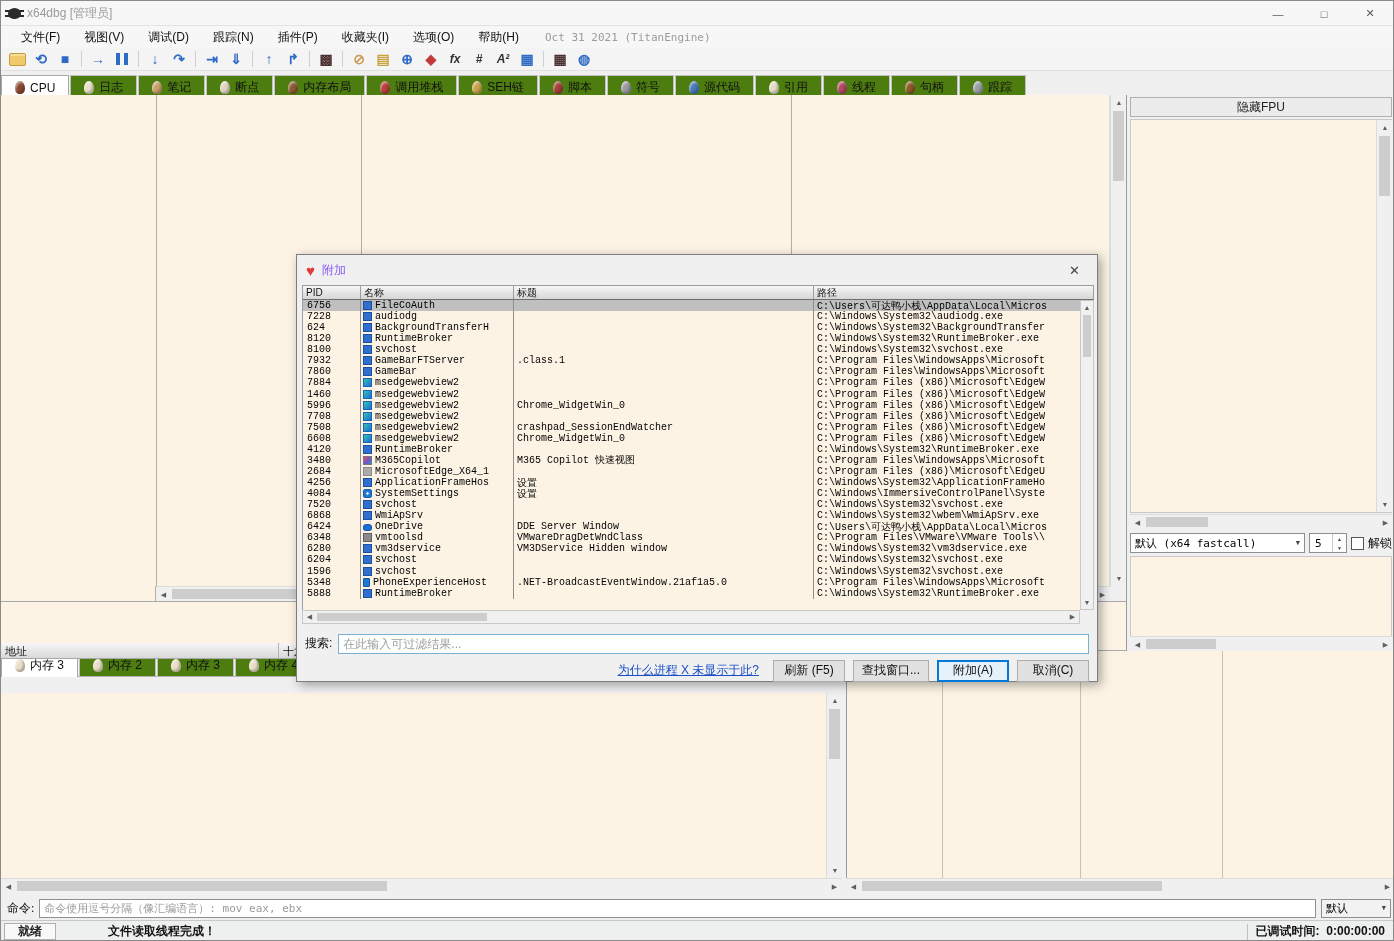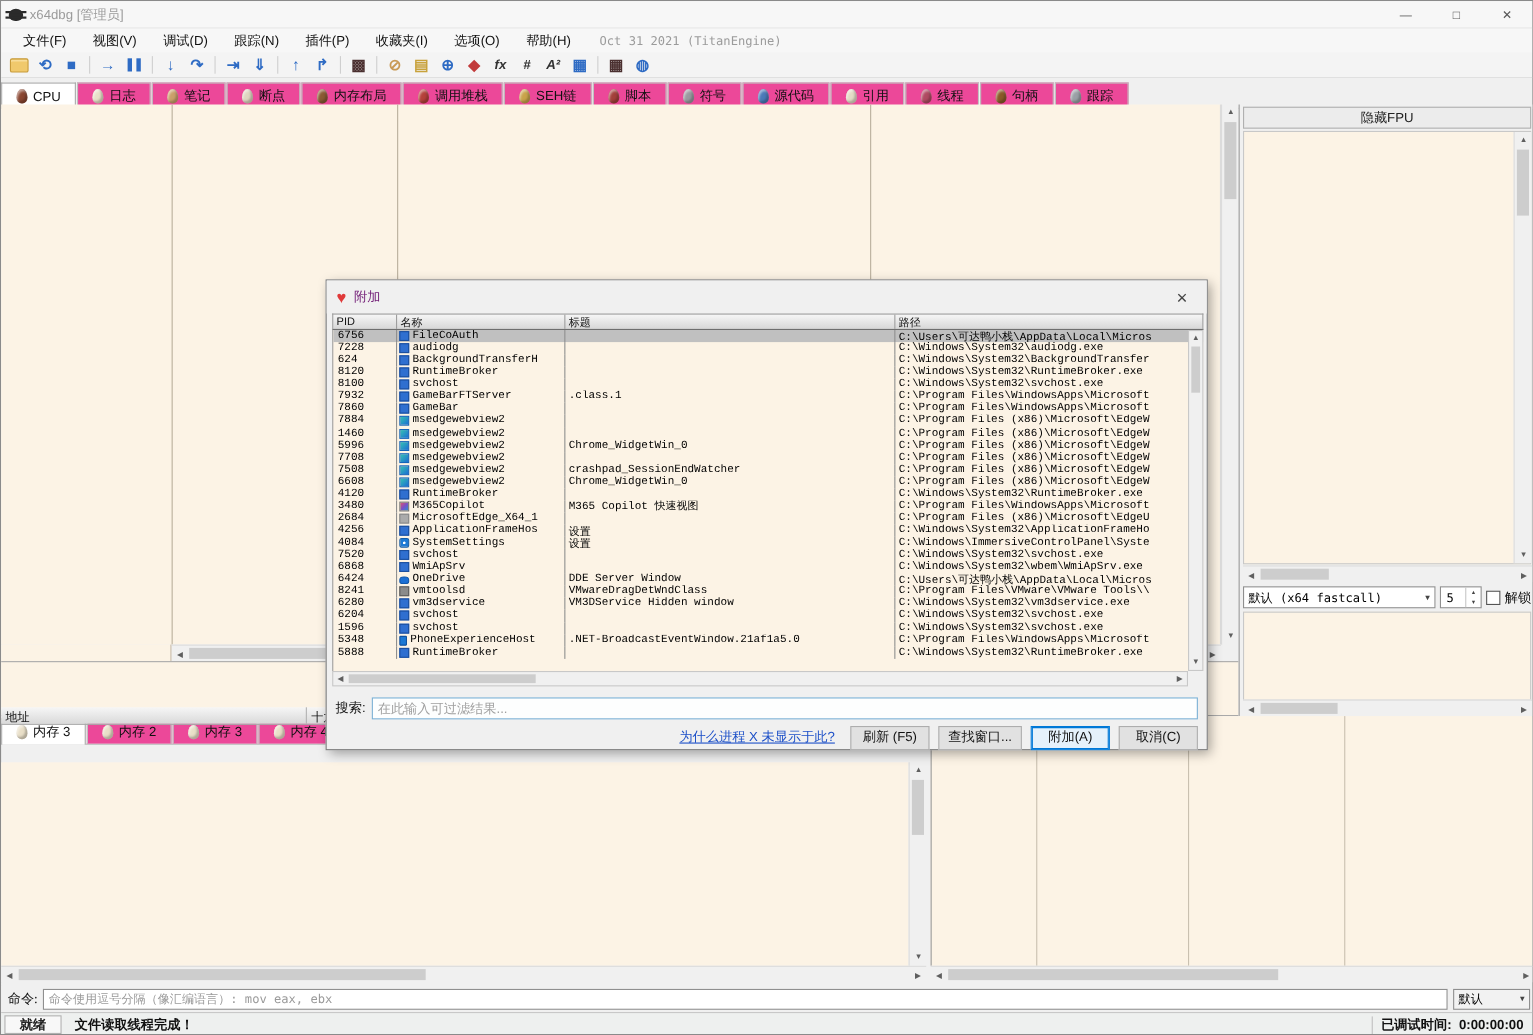--- a/index.html
+++ b/index.html
@@ -30,21 +30,21 @@
   .tool-icon[data-kind="red"]  { color:#c23b3b; }
   .tool-icon[data-kind="tan"]  { color:#c99a56; }
   .tool-icon[data-kind="text"] { color:#333; font-style:italic; font-size:12px; }
   .tool-icon[data-kind="sep"]  { width:9px; }
   .tool-icon[data-kind="sep"]::before { content:""; width:1px; height:16px; background:#cfcfcf; }
   .tool-icon[data-kind="folder"]::before { content:""; width:15px; height:11px; background:#f0c96c; border:1px solid #c79b3b; border-radius:2px; box-shadow:inset 0 2px 0 #f7dd9a; }
   .tool-icon[data-kind="pause"]::before { content:""; width:4px; height:12px; border-left:4px solid #2e6bc4; border-right:4px solid #2e6bc4; }
 
   
   .tabbar { position:absolute; left:0; top:70px; width:100%; height:28px; background:#f0f0f0; display:flex; align-items:flex-end; border-bottom:1px solid #b4b4b4; }
-  .tab { height:23px; display:flex; align-items:center; gap:5px; padding:0 13px; border:1px solid #c0c0c0; border-bottom:none; background:#ec4899; color:#111; margin-right:1px; }
+  .tab { height:23px; display:flex; align-items:center; gap:5px; padding:0 13px; border:1px solid #c0c0c0; border-bottom:none; background:#4d7c0f; color:#111; margin-right:1px; }
   .tab[data-active="true"] { background:#fff; height:24px; margin-bottom:-1px; border-color:#a8a8a8; }
   .egg { width:10px; height:13px; border-radius:50% 50% 46% 46% / 58% 58% 42% 42%; box-shadow:inset -2px -2px 2px rgba(0,0,0,.25), inset 1px 2px 2px rgba(255,255,255,.5); }
 
   
   .vscroll { position:absolute; width:16px; background:#f0f0f0; border-left:1px solid #dcdcdc; }
   .hscroll { position:absolute; height:15px; background:#f0f0f0; border-top:1px solid #dcdcdc; }
   .sb-arrow { position:absolute; color:#5f5f5f; font-size:7px; display:flex; align-items:center; justify-content:center; }
   .vscroll .sb-arrow { width:16px; height:15px; left:0; }
   .hscroll .sb-arrow { width:15px; height:15px; top:0; }
   .sb-thumb { position:absolute; background:#cdcdcd; }
@@ -90,33 +90,33 @@
   .bottom-gap { position:absolute; left:0; top:892px; width:100%; height:3px; background:#f0f0f0; }
 
   
   .cmdbar { position:absolute; left:0; top:895px; width:100%; height:24px; background:#f0f0f0; display:flex; align-items:center; padding:0 2px 0 6px; gap:5px; }
   .cmd-label { color:#111;font-family:Liberation Serif, serif; }
   .cmdbar input { flex:1; height:19px; border:1px solid #8f8f8f; background:#fff; padding:0 4px; font-family:"DejaVu Sans Mono", monospace; font-size:11px; color:#333; }
   .cmdbar input::placeholder { color:#9a9a9a; }
   .profile-combo { width:70px; height:19px; background:#f2f2f2; }
 
   
-  .statusbar { position:absolute; left:0; top:919px; width:100%; height:22px; background:#eef0ef; border-top:1px solid #c8c8c8; display:flex; align-items:center; }
+  .statusbar { position:absolute; left:0; top:919px; width:100%; height:22px; background:#eef0ef; border-top:1px solid #c8c8c8; display:flex; align-items:center;gap:40px; }
   .status-chip { margin-left:3px; height:17px; min-width:52px; background:#f8f8f8; border:1px solid #b0b0b0; display:flex; align-items:center; justify-content:center; padding:0 8px; font-weight:bold; color:#222; }
   .status-msg { margin-left:12px; font-weight:bold; color:#111; }
   .status-right { margin-left:auto; display:flex; align-items:center; height:100%; }
   .status-sep { width:1px; height:16px; background:#c0c0c0; margin:0 8px; }
   .debug-time { font-weight:bold; color:#111; padding-right:8px; }
   .debug-time .t { font-family:Liberation Sans, sans-serif; }
 
   
   .dialog { position:absolute; left:295px; top:253px; width:802px; height:428px; background:#f0f0f0; border:1px solid #7d7d7d; box-shadow:3px 3px 10px rgba(0,0,0,.35); }
   .dlg-title { height:30px; display:flex; align-items:center; padding-left:9px; background:#f0f0f0; }
   .heart { color:#e03a3a; font-size:15px; margin-right:7px; }
-  .dlg-title-text { color:#701a75; }
+  .dlg-title-text { color:#8b5cf6; }
   .dlg-close { position:absolute; right:0; top:0; width:45px; height:30px; display:flex; align-items:center; justify-content:center; color:#444; font-size:13px; }
   .plist { position:absolute; left:5px; top:30px; width:792px; }
   .plist-header { display:flex; height:15px; background:linear-gradient(#f6f6f6,#d7d7d7); border:1px solid #9e9e9e; border-bottom:1px solid #6e6e6e; font-size:10px; }
   .ph-cell { border-right:1px solid #9e9e9e; padding:0 3px; display:flex; align-items:center; color:#111; }
   .c-pid { width:58px; }
   .c-name { width:153px; }
   .c-title { width:300px; }
   .c-path { flex:1; overflow:hidden; }
   .plist-rows { height:310px; background:#fcf3e5; border-left:1px solid #9e9e9e; overflow:hidden; position:relative; }
   .prow { display:flex; height:11.07px; align-items:center; font-family:Liberation Mono, monospace; font-size:10px; white-space:nowrap; }
@@ -585,21 +585,21 @@
           <div class="prow">
             <div class="c-pid">6424</div>
             <div class="c-name">
               <span class="pic" data-icon="cloud"></span>
               <span>OneDrive</span>
             </div>
             <div class="c-title">DDE Server Window</div>
             <div class="c-path">C:\Users\可达鸭小栈\AppData\Local\Micros</div>
           </div>
           <div class="prow">
-            <div class="c-pid">8241</div>
+            <div class="c-pid">6348</div>
             <div class="c-name">
               <span class="pic" data-icon="vm"></span>
               <span>vmtoolsd</span>
             </div>
             <div class="c-title">VMwareDragDetWndClass</div>
             <div class="c-path">C:\Program Files\VMware\VMware Tools\\</div>
           </div>
           <div class="prow">
             <div class="c-pid">6280</div>
             <div class="c-name">

